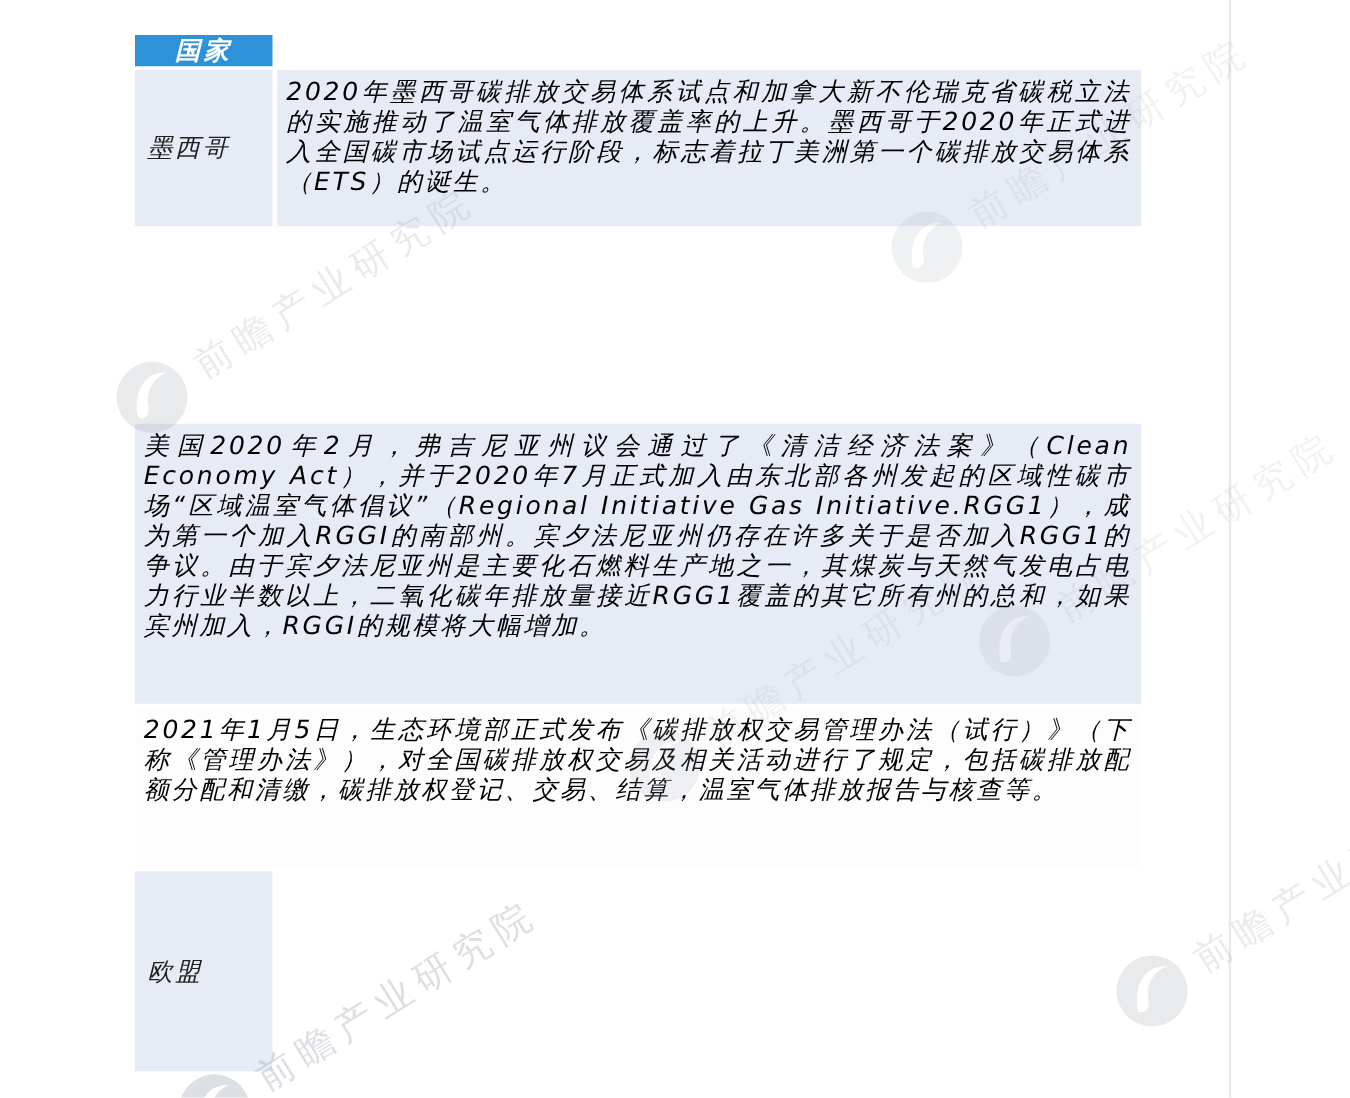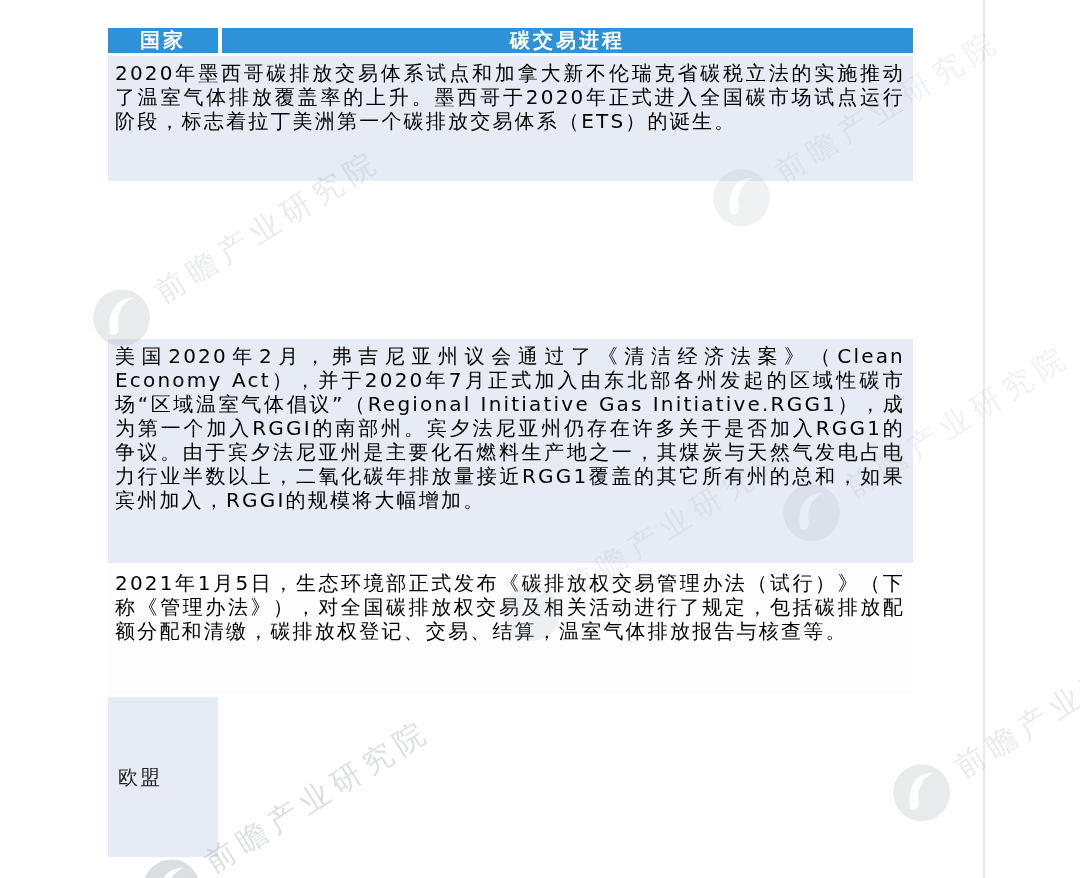--- a/index.html
+++ b/index.html
@@ -5,21 +5,21 @@
   html,body { margin:0; padding:0; }
   body {
     width:1080px; height:878px; position:relative; overflow:hidden;
     background:#ffffff;
     font-family:"DejaVu Sans", sans-serif;
   }
 
   
   .carbon-table {
     position:absolute; left:108px; top:28px; width:805px;
-    display:flex; flex-direction:column; gap:3px; z-index:1;
+    display:flex; flex-direction:column; gap:3px; z-index:1;font-style:italic;
   }
   .trow { display:flex; gap:4px; }
   .cell { box-sizing:border-box; }
   .cell-country {
     flex:0 0 110px; width:110px;
     display:flex; align-items:center; padding-left:10px;
     font-size:20px; letter-spacing:2px; color:#1e1e1e;
   }
   .cell-progress {
     flex:1; padding:5px 8px 6px 7px;
@@ -121,24 +121,24 @@
         <path d="M10 30 C16 14 30 8 40 16 C30 14 22 20 19 28 C16 34 12 33 10 30 Z" fill="#ffffff"></path>
       </svg>
   </span>
   <span class="wm-text">前瞻产业研究院</span>
 </div>
 
 <div class="carbon-table">
 
   <div class="trow header-row">
     <div class="cell cell-country">国家</div>
-    <div class="cell cell-progress">碳交易进程</div>
   </div>
 
   <div class="trow row-alt r-mexico">
+    <div class="cell cell-country">墨西哥</div>
     <div class="cell cell-progress">2020年墨西哥碳排放交易体系试点和加拿大新不伦瑞克省碳税立法的实施推动了温室气体排放覆盖率的上升。墨西哥于2020年正式进入全国碳市场试点运行阶段，标志着拉丁美洲第一个碳排放交易体系（ETS）的诞生。</div>
   </div>
 
   <div class="trow row-plain r-uk">
   </div>
 
   <div class="trow row-alt r-us">
     <div class="cell cell-progress">美国2020年2月，弗吉尼亚州议会通过了《清洁经济法案》（Clean Economy Act），并于2020年7月正式加入由东北部各州发起的区域性碳市场“区域温室气体倡议”（Regional Initiative Gas Initiative.RGG1），成为第一个加入RGGI的南部州。宾夕法尼亚州仍存在许多关于是否加入RGG1的争议。由于宾夕法尼亚州是主要化石燃料生产地之一，其煤炭与天然气发电占电力行业半数以上，二氧化碳年排放量接近RGG1覆盖的其它所有州的总和，如果宾州加入，RGGI的规模将大幅增加。</div>
   </div>
 

